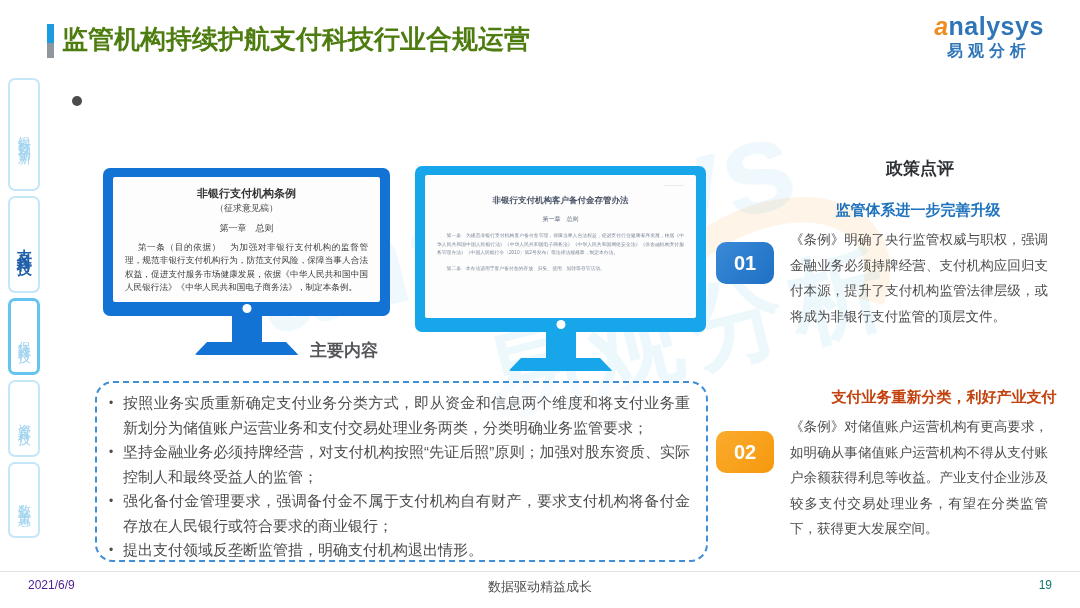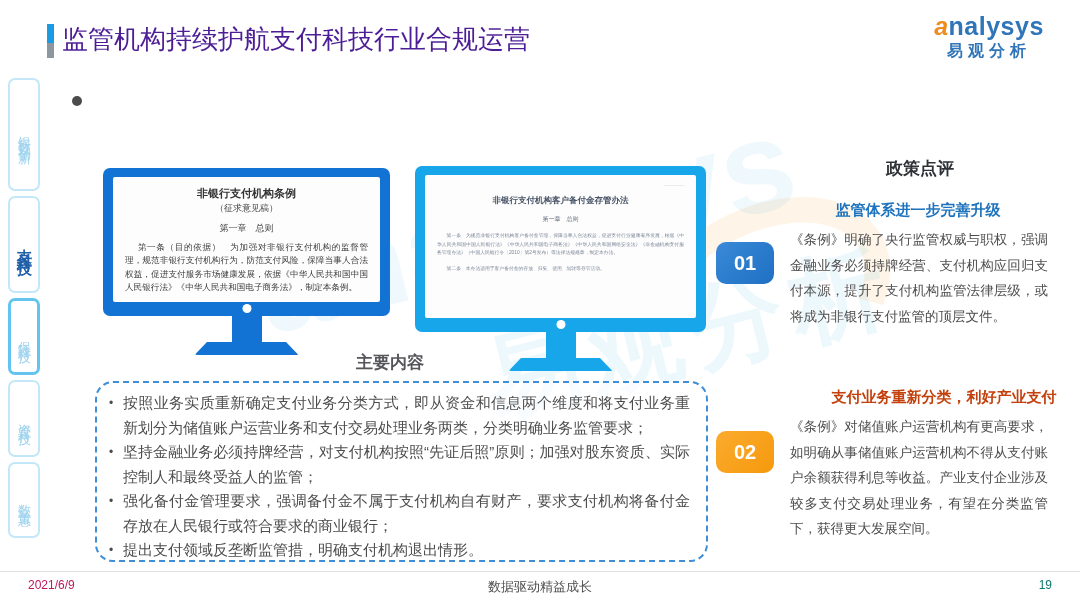--- a/index.html
+++ b/index.html
@@ -10,21 +10,21 @@
   
   .wm { position:absolute; pointer-events:none; z-index:0; font-weight:bold; white-space:nowrap; }
   .wm-en { left:250px; top:150px; font-size:130px; color:rgba(24,160,230,0.07); transform:rotate(-14deg); }
   .wm-cn { left:480px; top:270px; font-size:95px; color:rgba(24,160,230,0.08); transform:rotate(-14deg); letter-spacing:10px; }
   .wm-swirl { left:620px; top:210px; width:280px; height:190px; border:26px solid rgba(246,160,30,0.10);
               border-radius:50%; border-left-color:transparent; border-bottom-color:transparent; transform:rotate(-30deg); }
 
   
   .accent-bar { position:absolute; left:47px; top:24px; width:7px; height:34px;
                 background:linear-gradient(to bottom,#1b9ce2 0%,#1b9ce2 55%,#8f979e 55%,#8f979e 100%); z-index:2; }
-  .page-title { position:absolute; left:62px; top:22px; font-size:26px; font-weight:normal; color:#4c1d95; z-index:2; }
+  .page-title { position:absolute; left:62px; top:22px; font-size:26px; font-weight:bold; color:#4d7c0f; z-index:2; }
   .logo { position:absolute; right:26px; top:12px; width:130px; text-align:center; z-index:2; }
   .logo .brand { font-size:25px; font-weight:bold; color:#2f75b8; letter-spacing:0.5px; }
   .logo .brand .a-swirl { color:#ef8c1e; font-style:italic; }
   .logo .brand-cn { font-size:16px; font-weight:bold; color:#2f75b8; letter-spacing:5px; margin-top:0px; }
 
   
   .tab { position:absolute; left:8px; width:32px; border:2px solid #c3e7f8; border-radius:7px;
          display:flex; align-items:center; justify-content:center; writing-mode:vertical-rl; text-orientation:upright;
          font-size:13px; color:#9fd3ee; letter-spacing:3px; background:#fff; z-index:2; }
   .tab.active { color:#1f5fa9; font-weight:bold; font-size:15px; letter-spacing:4px; }
@@ -59,21 +59,21 @@
   .doc1 .doc-title { font-size:11px; font-weight:bold; text-align:center; color:#333; margin-top:2px; }
   .doc1 .doc-sub   { font-size:9px; text-align:center; color:#444; margin-top:1px; }
   .doc1 .doc-chap  { font-size:9px; text-align:center; color:#444; margin-top:7px; }
   .doc1 .doc-body  { font-size:8.6px; line-height:1.55; color:#3c3c3c; text-align:justify; margin-top:6px; text-indent:1.5em; }
   .doc2 .doc-stamp { font-size:4px; color:#b9c2cc; text-align:right; }
   .doc2 .doc-title { font-size:8.5px; font-weight:bold; text-align:center; color:#4a5568; margin-top:8px; }
   .doc2 .doc-chap  { font-size:6px; text-align:center; color:#5a6576; margin-top:8px; }
   .doc2 .doc-body  { font-size:4.8px; line-height:1.8; color:#7b8698; text-align:justify; margin-top:8px; text-indent:2em; }
   .doc2 .doc-body2 { font-size:4.8px; line-height:1.8; color:#7b8698; margin-top:7px; text-indent:2em; }
 
-  .main-label { position:absolute; left:310px; top:351px; width:160px; text-align:center;
+  .main-label { position:absolute; left:310px; top:339px; width:160px; 
                 font-size:17px; font-weight:bold; color:#55565a; z-index:2; }
 
   
   .dash-box { position:absolute; left:95px; top:381px; width:613px; height:181px; border:2px dashed #3f8ed6;
               border-radius:18px; padding:8px 16px 6px 12px; z-index:2; background:rgba(255,255,255,0.6); }
   .dash-box ul { list-style:none; }
   .dash-box li { position:relative; padding-left:14px; font-size:15px; line-height:24.5px; color:#4d4d4d; text-align:justify; }
   .dash-box li::before { content:"•"; position:absolute; left:0; top:0; color:#4d4d4d; font-size:12px; }
 
   
@@ -86,21 +86,21 @@
               color:#4d4d4d; text-align:justify; z-index:2; }
   .sec1-body { top:227px; }
   .sec2-body { top:414px; }
   .badge { position:absolute; left:716px; width:58px; height:42px; border-radius:10px; color:#fff;
            font-size:20px; font-weight:bold; display:flex; align-items:center; justify-content:center; z-index:2; }
   .badge1 { top:242px; background:linear-gradient(135deg,#3a8ad8,#1f6fc4); }
   .badge2 { top:431px; background:linear-gradient(135deg,#fbab2e,#f6990d); }
 
   
   .footer-rule { position:absolute; left:0; right:0; top:571px; border-top:1px solid #e2e2e2; z-index:2; }
-  .footer-date { position:absolute; left:28px; top:578px; font-size:12px; color:#be185d; z-index:2; }
+  .footer-date { position:absolute; left:28px; top:578px; font-size:12px; color:#4c1d95; z-index:2; }
   .footer-center { position:absolute; left:0; right:0; top:578px; text-align:center; font-size:13px; color:#4f4f4f; z-index:2; }
   .footer-page { position:absolute; right:28px; top:578px; font-size:12px; color:#0f766e; z-index:2; }
 </style>
 </head>
 <body>
 
 <div class="slide">
 
   <div class="wm wm-en">analysys</div>
   <div class="wm wm-cn">易观分析</div>

